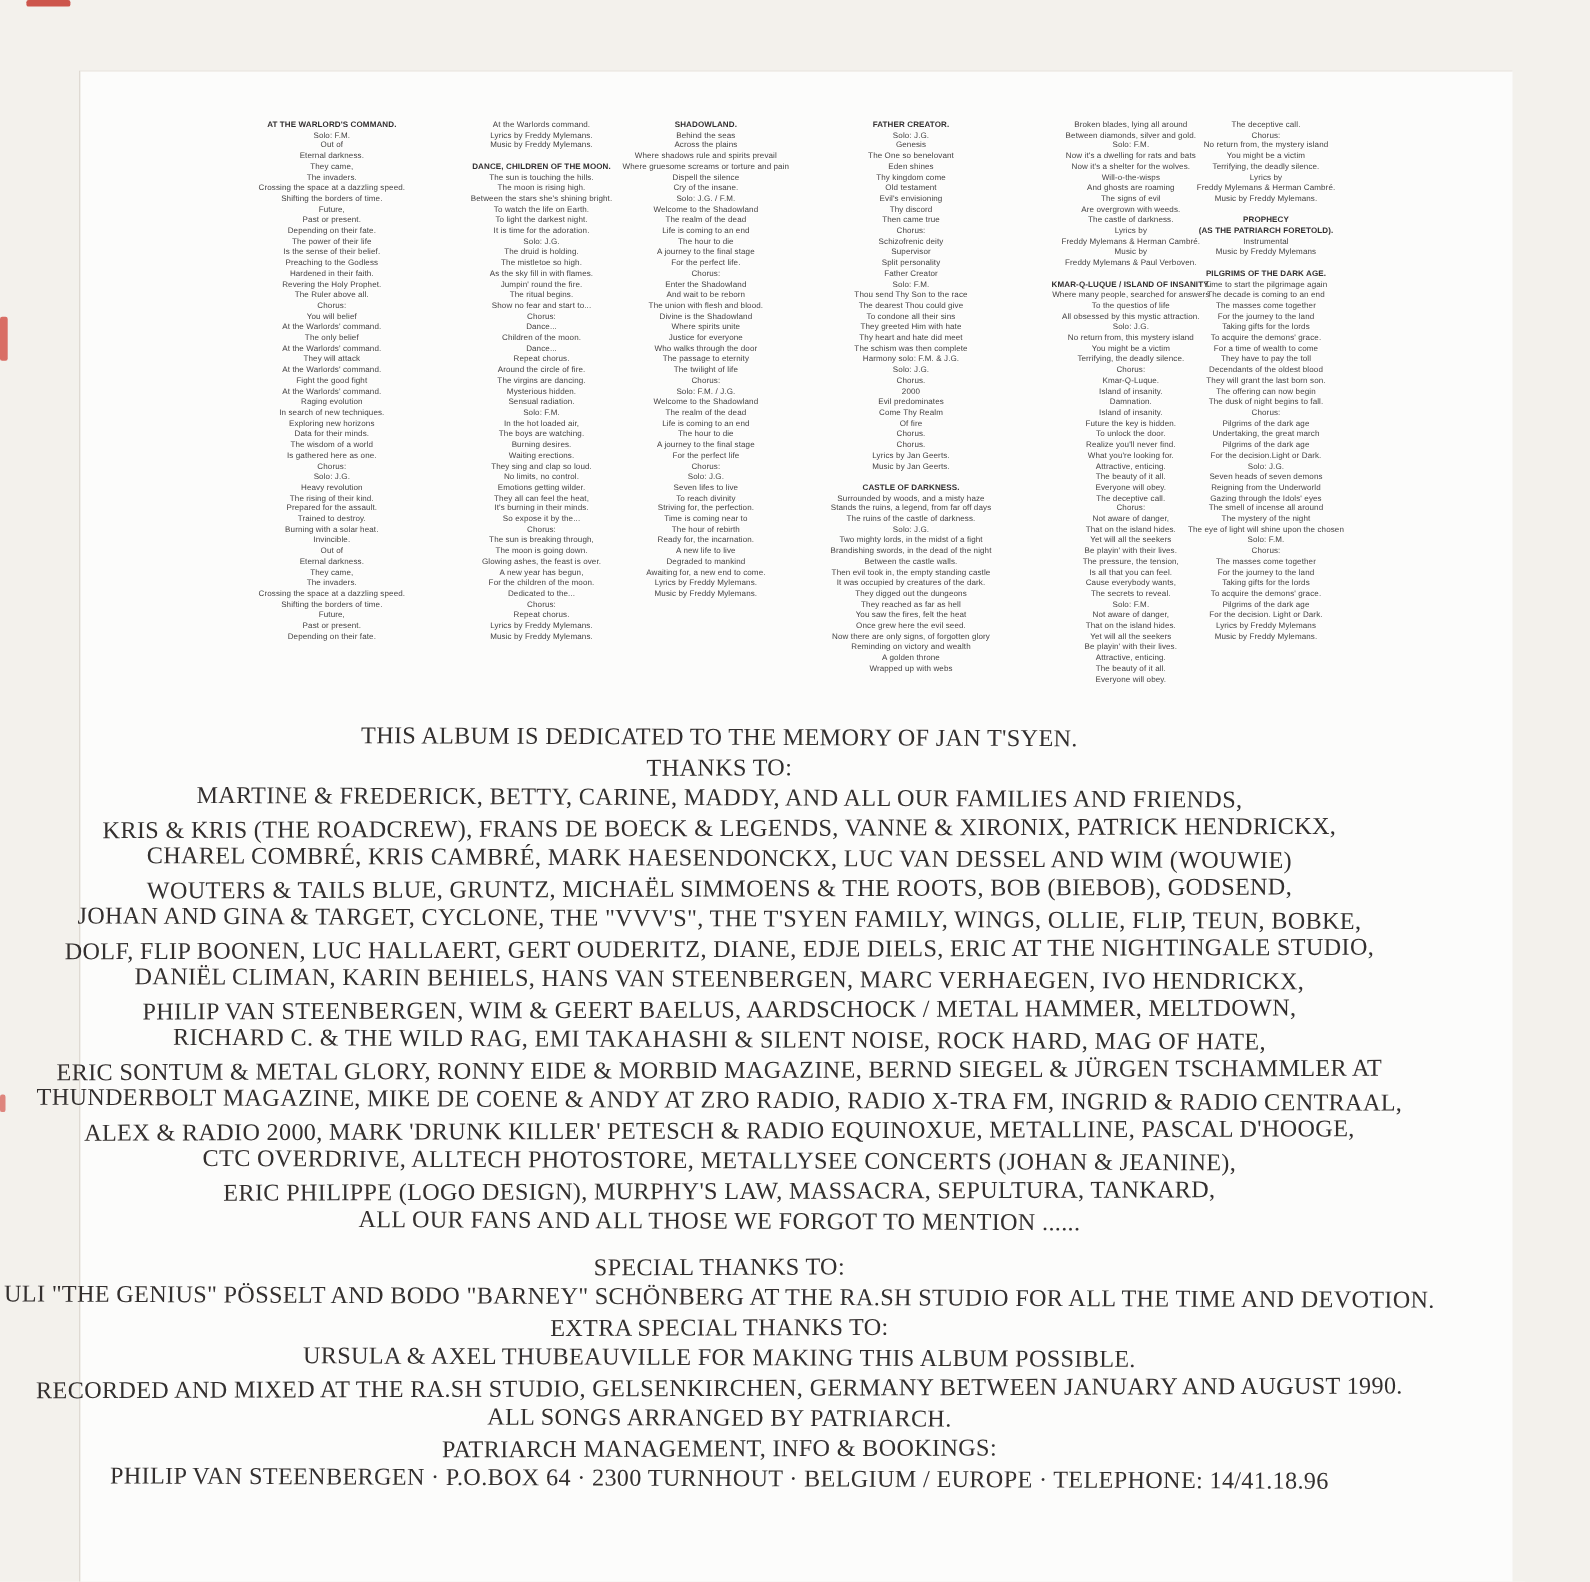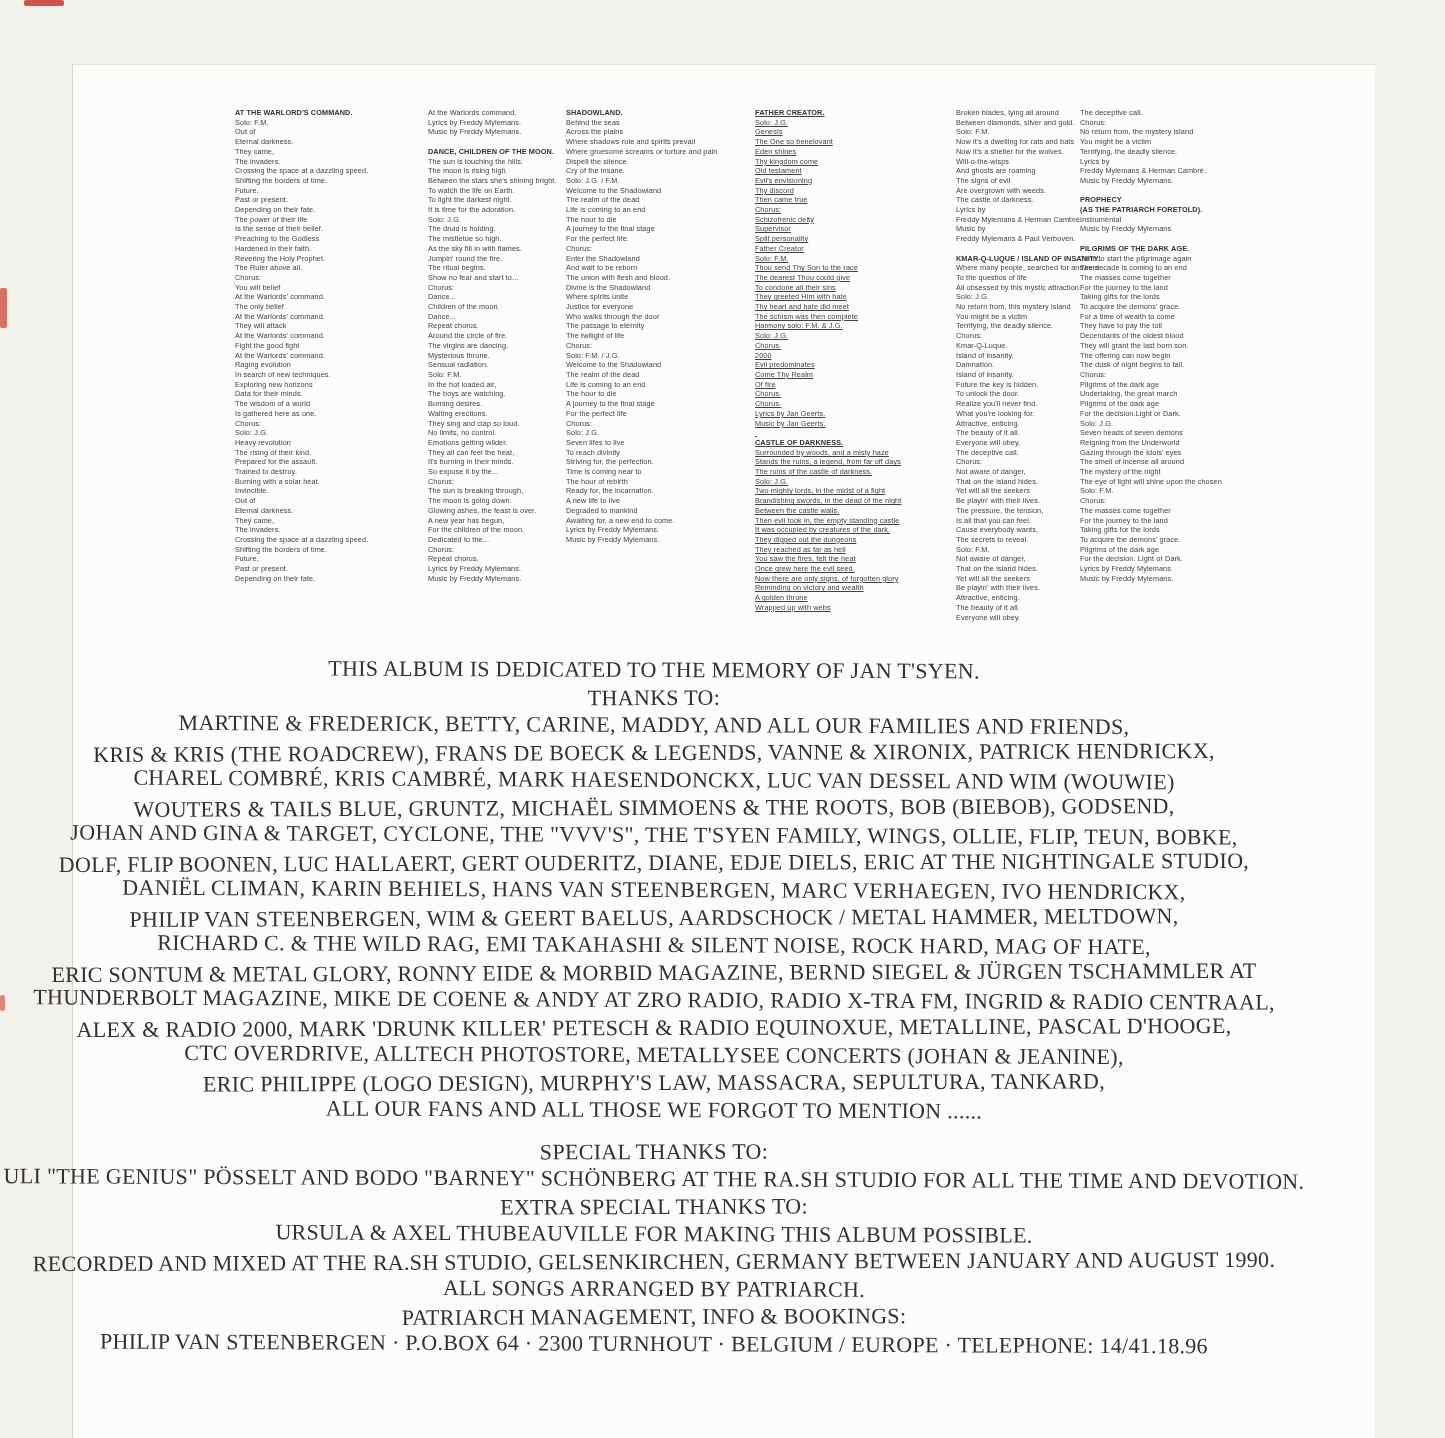--- a/index.html
+++ b/index.html
@@ -15,30 +15,30 @@
     border-left:1px solid #d9d2ca;
     border-top:1px solid #e7e2db;
   }
   
   .artifact{position:absolute;border-radius:2px;}
   .a1{left:24px;top:0;width:40px;height:6px;background:#c9453b;opacity:.9;}
   .a2{left:0;top:288px;width:7px;height:40px;background:#d4574e;opacity:.85;}
   .a3{left:0;top:995px;width:5px;height:16px;background:#d4574e;opacity:.7;}
 
   
-  .lyrics{position:absolute;left:0;top:108px;width:1346px;height:500px;}
+  .lyrics{position:absolute;left:0;top:108px;width:1346px;height:500px;text-align:center;}
   .col{
     position:absolute;top:0;white-space:nowrap;
     font-size:7.3px;line-height:9.7px;color:#434041;
     letter-spacing:.1px;
   }
   .col:nth-child(1){left:235px;}
   .col:nth-child(2){left:400px;margin-left:28px;}
   .col:nth-child(3){left:566px;}
-  .col:nth-child(4){left:755px;text-decoration:underline;}
+  .col:nth-child(4){left:755px;}
   .col:nth-child(5){left:916px;margin-left:40px;}
   .col:nth-child(6){left:1080px;}
   .line{min-height:9.7px;}
   .head{font-weight:700;color:#333031;}
 
   
   .credits{
     position:absolute;left:0;top:656px;width:1308px;text-align:center;
     font-family:"Liberation Serif", serif;
     font-size:22px;line-height:27.5px;color:#34302f;
@@ -126,21 +126,21 @@
         <div class="line">Jumpin' round the fire.</div>
         <div class="line">The ritual begins.</div>
         <div class="line">Show no fear and start to...</div>
         <div class="line">Chorus:</div>
         <div class="line">Dance...</div>
         <div class="line">Children of the moon.</div>
         <div class="line">Dance...</div>
         <div class="line">Repeat chorus.</div>
         <div class="line">Around the circle of fire.</div>
         <div class="line">The virgins are dancing.</div>
-        <div class="line">Mysterious throne.</div>
+        <div class="line">Mysterious hidden.</div>
         <div class="line">Sensual radiation.</div>
         <div class="line">Solo: F.M.</div>
         <div class="line">In the hot loaded air,</div>
         <div class="line">The boys are watching.</div>
         <div class="line">Burning desires.</div>
         <div class="line">Waiting erections.</div>
         <div class="line">They sing and clap so loud.</div>
         <div class="line">No limits, no control.</div>
         <div class="line">Emotions getting wilder.</div>
         <div class="line">They all can feel the heat,</div>

